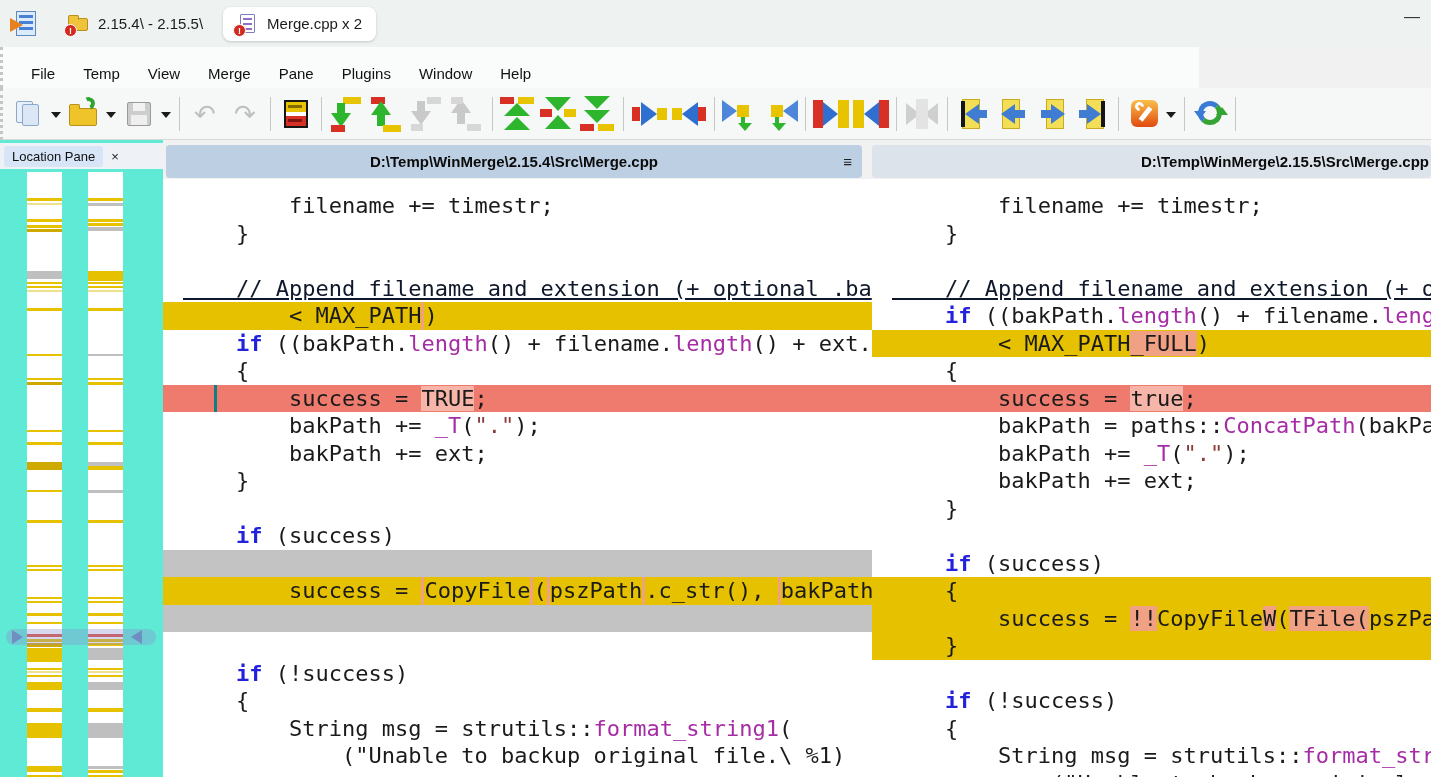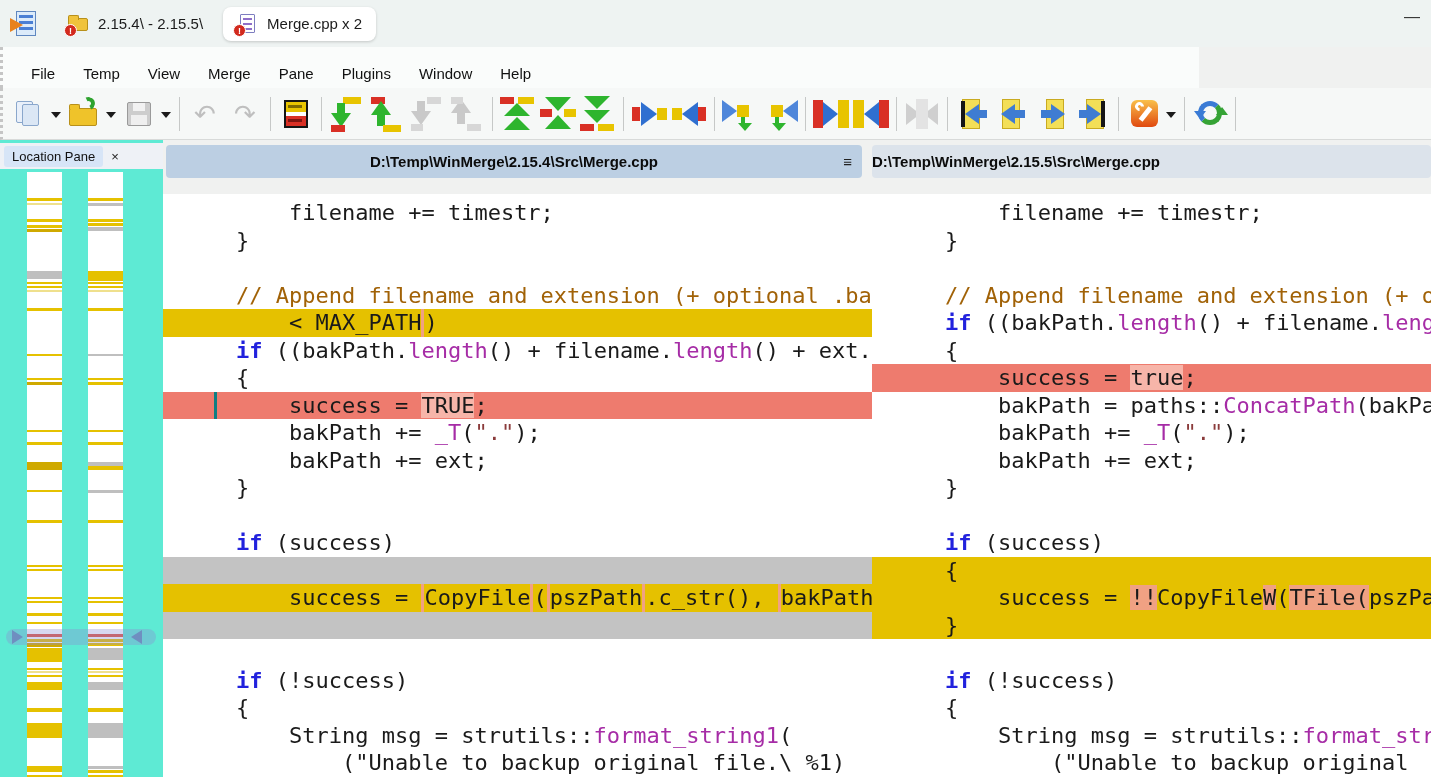--- a/index.html
+++ b/index.html
@@ -38,27 +38,27 @@
   .loccol { position:absolute; top:32px; width:35px; height:605px; background:#ffffff; }
   .stripe { position:absolute; left:0; width:35px; }
   .locband { position:absolute; left:6px; width:150px; background:rgba(140,140,210,.35); border-radius:8px; }
   .bandtri { position:absolute; width:0; height:0; }
   
   .pane { position:absolute; top:140px; height:637px; }
   .phead { position:absolute; top:5px; height:33px; border-radius:4px; font-size:15px; font-weight:bold; color:#0b0b0b; display:flex; align-items:center; }
   .phead.active { background:#bccfe3; }
   .phead.inactive { background:#dce3eb; }
   .pmenu { position:absolute; right:10px; font-size:15px; font-weight:bold; color:#222; }
-  .codewrap { position:absolute; left:0; top:39px; right:0; bottom:0; background:#ffffff; overflow:hidden; padding-top:5px;margin-top:15px; }
+  .codewrap { position:absolute; left:0; top:39px; right:0; bottom:0; background:#ffffff; overflow:hidden; padding-top:13px; }
   .cl { position:relative; height:27.5px; line-height:27.5px; padding-left:20px; white-space:pre; font-family:"DejaVu Sans Mono",monospace; font-size:22px; color:#1a1a1a; }
   .cl.y { background:#e5c100; }
   .cl.s { background:#ee7b6e; }
   .cl.f { background:#c3c3c3; }
   .tk-kw { color:#2222dd; font-weight:bold; }
-  .tk-cm { color:#a16207; }
+  .tk-cm { color:#0f172a;text-decoration:underline; }
   .tk-fn { color:#a62ca6; }
   .tk-st { color:#8a3b3b; }
   .tk-wd { background:#f7b5a9; }
   .tk-wds { background:#f0a183; }
   .tk-thin { display:inline-block; width:3px; height:27.5px; vertical-align:top; background:#f0a183; }
   .caret { position:absolute; left:51px; top:0; width:3px; height:27.5px; background:#0e7e82; }
 </style>
 </head>
 <body>
 
@@ -372,29 +372,30 @@
       <div class="cl f"></div>
       <div class="cl"></div>
       <div class="cl"><span>    </span><span class="tk-kw">if</span><span> (!success)</span></div>
       <div class="cl"><span>    {</span></div>
       <div class="cl"><span>        String msg = strutils::</span><span class="tk-fn">format_string1</span><span>(</span></div>
       <div class="cl"><span>            ("Unable to backup original file.\ %1)</span></div>
     </div>
 </div>
 
 <div class="pane" style="left:872px;width:559px">
-  <div class="phead inactive" style="left:0;width:559px;padding-right:2px">
+  <div class="phead inactive" style="left:0;width:559px;justify-content:flex-end;padding-right:2px">
     <span>D:\Temp\WinMerge\2.15.5\Src\Merge.cpp</span>
   </div>
   <div class="codewrap" id="code-right">
       <div class="cl"><span>        filename += timestr;</span></div>
       <div class="cl"><span>    }</span></div>
       <div class="cl"></div>
       <div class="cl"><span class="tk-cm">    // Append filename and extension (+ optional .ba</span></div>
       <div class="cl"><span>    </span><span class="tk-kw">if</span><span> ((bakPath.</span><span class="tk-fn">length</span><span>() + filename.</span><span class="tk-fn">length</span></div>
+      <div class="cl y"><span>        &lt; MAX_PATH</span><span class="tk-wds">_FULL</span><span>)</span></div>
       <div class="cl"><span>    {</span></div>
       <div class="cl s"><span>        success = </span><span class="tk-wd">true</span><span>;</span></div>
       <div class="cl"><span>        bakPath = paths::</span><span class="tk-fn">ConcatPath</span><span>(bakPath, filenam</span></div>
       <div class="cl"><span>        bakPath += </span><span class="tk-fn">_T</span><span>(</span><span class="tk-st">"."</span><span>);</span></div>
       <div class="cl"><span>        bakPath += ext;</span></div>
       <div class="cl"><span>    }</span></div>
       <div class="cl"></div>
       <div class="cl"><span>    </span><span class="tk-kw">if</span><span> (success)</span></div>
       <div class="cl y"><span>    {</span></div>
       <div class="cl y"><span>        success = </span><span class="tk-wds">!!</span><span>CopyFile</span><span class="tk-wds">W</span><span>(</span><span class="tk-wds">TFile(</span><span>pszPath.c_str(),</span></div>

